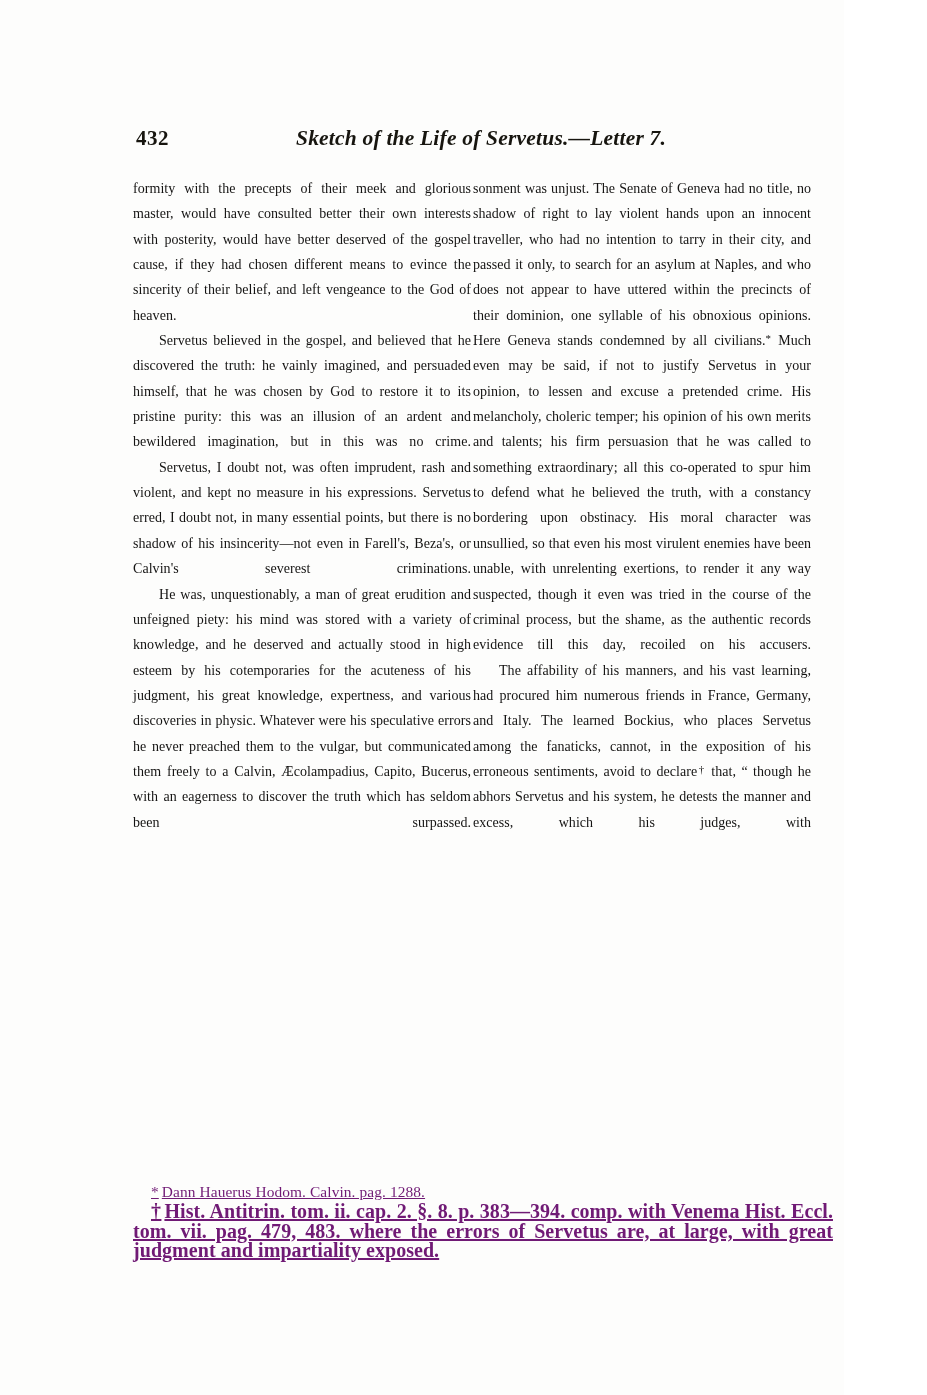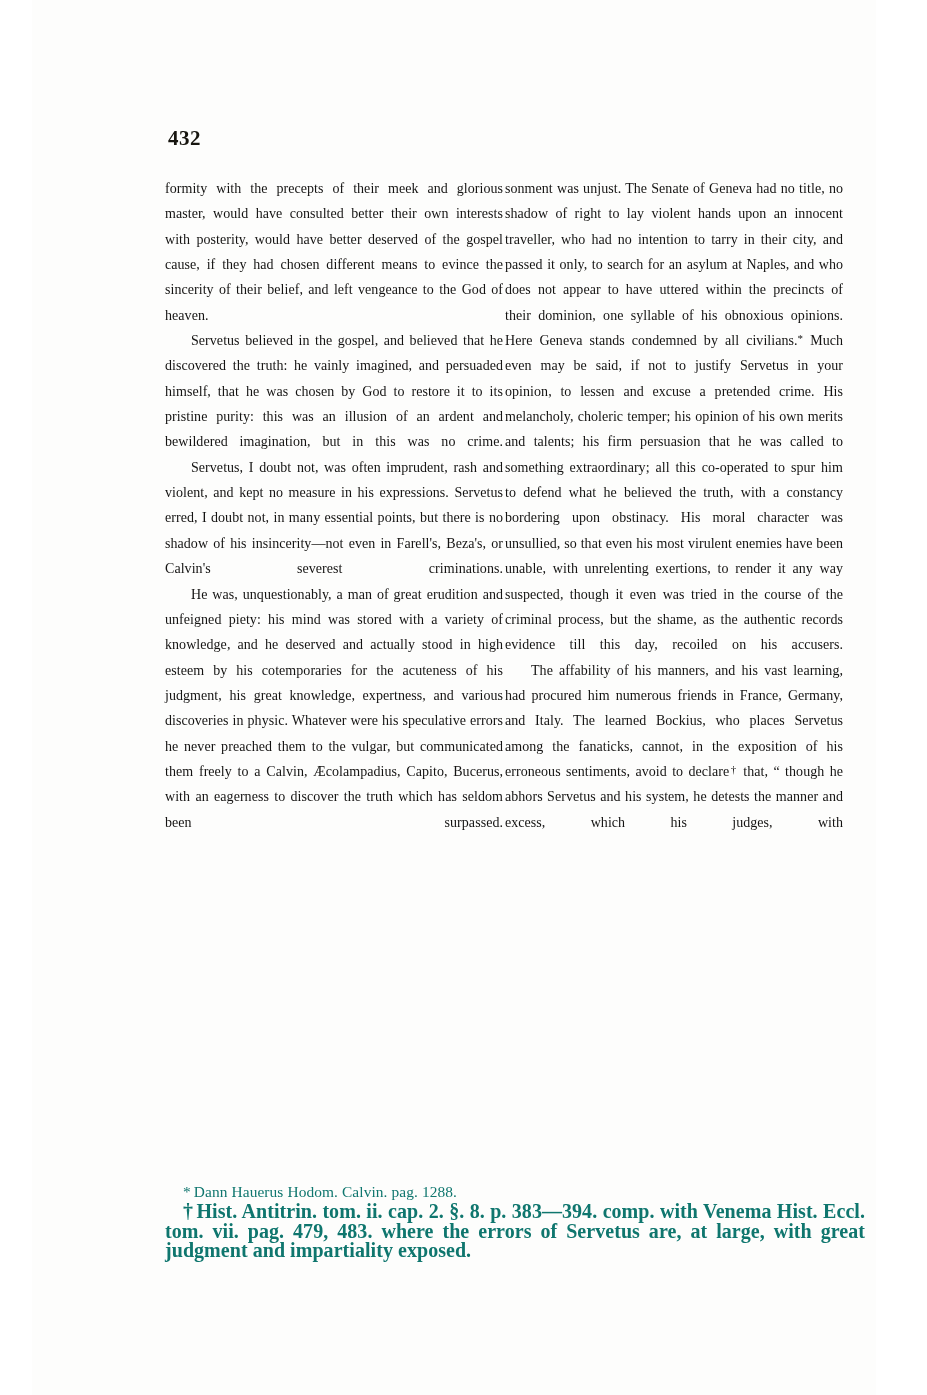--- a/index.html
+++ b/index.html
@@ -8,21 +8,20 @@
     background: #ffffff;
   }
   .page {
     position: relative;
     width: 844px;
     height: 1395px;
     background: #fdfdfc;
     overflow: hidden;
     font-family: "Liberation Serif", "DejaVu Serif", serif;
     color: #141312;
-    margin-left: 32px;
   }
 
   
   .running-head {
     position: absolute;
     left: 136px;
     top: 126px;
     width: 660px;
     height: 30px;
   }
@@ -83,21 +82,22 @@
   .footnotes {
     position: absolute;
     left: 133px;
     top: 1182px;
     width: 700px;
   }
   .fn {
     margin: 0;
     text-align: justify;
     text-align-last: left;
-    color: #0f766e;
+    color: #701a75;
+    text-decoration: underline;
   }
   .fn-1 {
     font-size: 15.4px;
     line-height: 20px;
     text-indent: 18px;
     letter-spacing: 0.1px;
   }
   .fn-2 {
     font-size: 20px;
     line-height: 19.6px;
@@ -117,20 +117,21 @@
     line-height: 0;
   }
 </style>
 </head>
 <body>
 
 <div class="page">
 
   <div class="running-head">
     <span class="folio">432</span>
+    <span class="head-title">Sketch of the Life of Servetus.—Letter 7.</span>
   </div>
 
   <div class="columns">
 
     <div class="col col-left">
       <p class="run-on full-last">formity with the precepts of their meek and glorious master, would have consulted better their own interests with posterity, would have better deserved of the gospel cause, if they had chosen different means to evince the sincerity of their belief, and left vengeance to the God of heaven.</p>
       <p class="indent full-last">Servetus believed in the gospel, and believed that he discovered the truth: he vainly imagined, and persuaded himself, that he was chosen by God to restore it to its pristine purity: this was an illusion of an ardent and bewildered imagination, but in this was no crime.</p>
       <p class="indent full-last">Servetus, I doubt not, was often imprudent, rash and violent, and kept no measure in his expressions. Servetus erred, I doubt not, in many essential points, but there is no shadow of his insincerity—not even in Farell's, Beza's, or Calvin's severest criminations.</p>
       <p class="indent full-last">He was, unquestionably, a man of great erudition and unfeigned piety: his mind was stored with a variety of knowledge, and he deserved and actually stood in high esteem by his cotemporaries for the acuteness of his judgment, his great knowledge, expertness, and various discoveries in physic. Whatever were his speculative errors he never preached them to the vulgar, but communicated them freely to a Calvin, Æcolampadius, Capito, Bucerus, with an eagerness to discover the truth which has seldom been surpassed.</p>
     </div>

